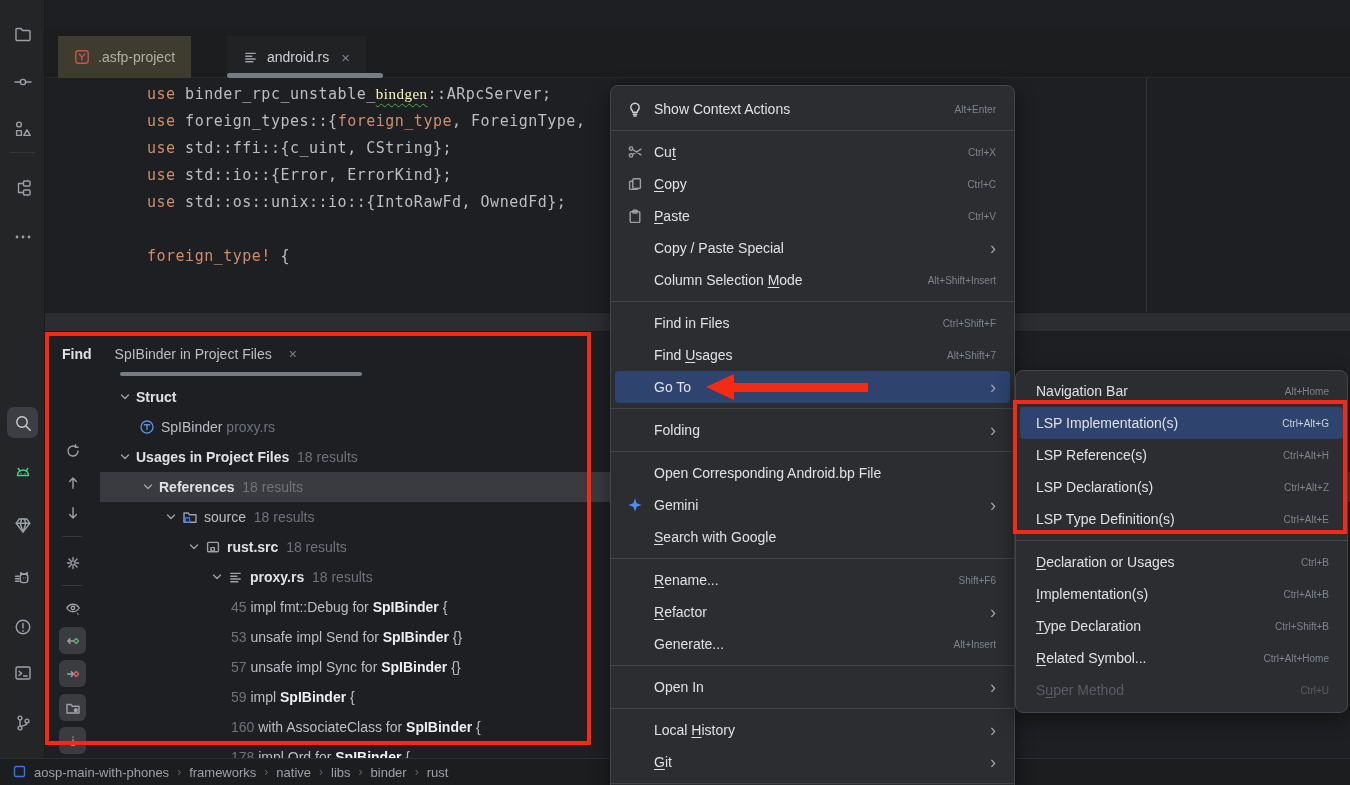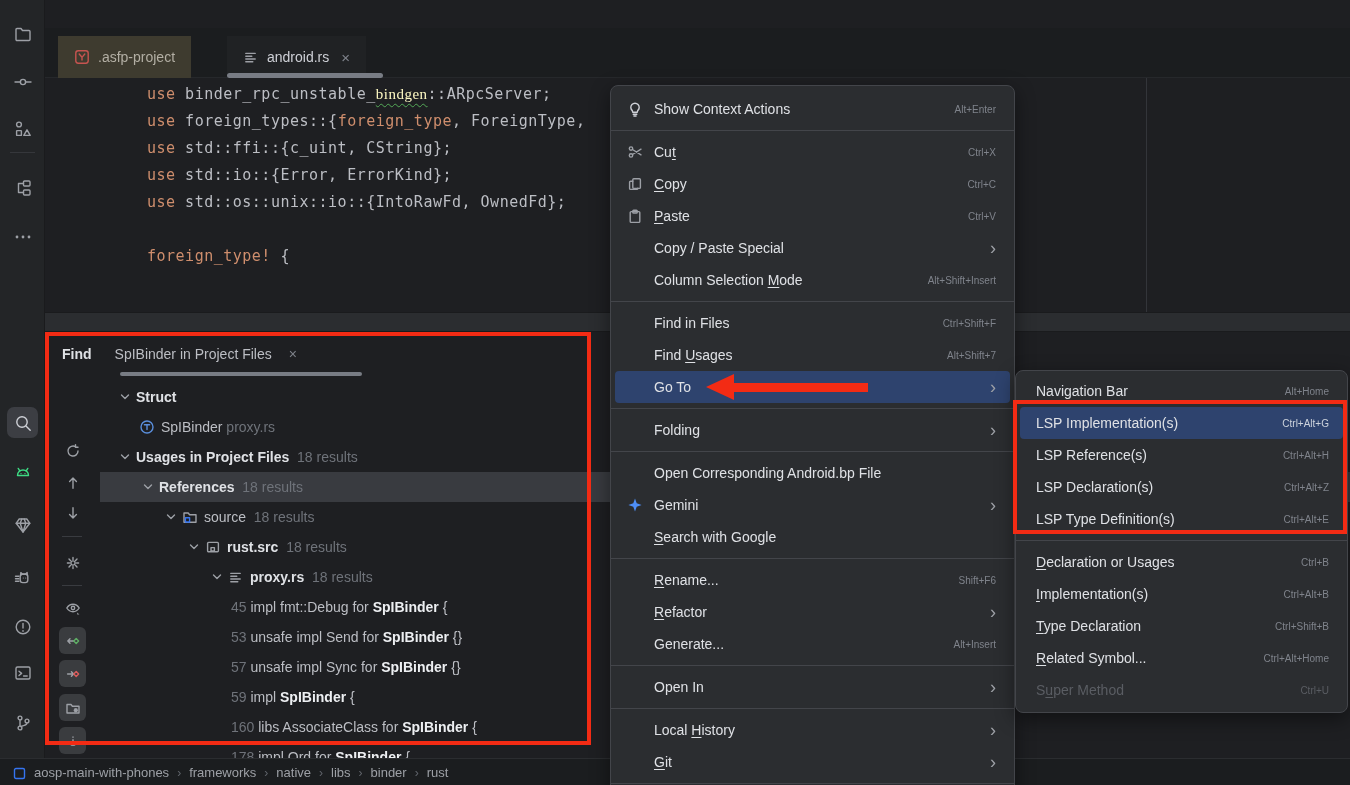--- a/index.html
+++ b/index.html
@@ -57,21 +57,21 @@
   .trow.sel { background:#393B40; }
   .tchev { width:18px; display:flex; justify-content:center; margin-right:2px; flex:none; }
   .ticon { width:22px; display:flex; justify-content:flex-start; flex:none; }
   .p-b { font-weight:bold; color:#DFE1E5; }
   .p-pl { color:#BCBEC4; }
   .p-dim { color:#6F737A; }
   .p-bw { font-weight:bold; color:#EDEFF2; }
 
   
   #statusbar { position:absolute; left:0; top:758px; width:1350px; height:27px; background:#1B1D1F; border-top:1px solid #2B2D30; display:flex; align-items:center; padding-left:13px; z-index:6; }
-  #crumbs { display:flex; align-items:flex-end; font-size:13px; color:#9DA0A6; }
+  #crumbs { display:flex; align-items:flex-start; font-size:13px; color:#9DA0A6; }
   .crumb { cursor:pointer; }
   .crumb-sep { color:#60646B; margin:0 8px; font-size:12px; }
 
   
   .menu { position:absolute; background:#2B2D30; border:1px solid #43454A; border-radius:8px; padding:7px 0 6px; z-index:50; box-shadow:0 6px 20px rgba(0,0,0,.45); }
   #ctxmenu { left:610px; top:85px; width:405px; border-bottom-left-radius:0; border-bottom-right-radius:0; }
   #submenu { left:1015px; top:370px; width:333px; padding-top:4px; z-index:55; }
   .mi { height:32px; display:flex; align-items:center; padding:0 14px 0 12px; margin:0 4px; border-radius:4px; font-size:14px; color:#DFE1E5; cursor:pointer; }
   .mi .mic { width:27px; flex:none; display:flex; align-items:center; }
   .mi .ml { white-space:pre; }
@@ -365,21 +365,21 @@
             </svg></span><span><span class="p-b">rust.src</span><span class="p-dim">  18 results</span></span></div>
         <div class="trow" style="padding-left:108px"><span class="tchev"><svg width="12" height="12" viewBox="0 0 12 12">
               <path d="M2.5 4l3.5 3.5L9.5 4"></path>
             </svg></span><span class="ticon"><svg width="16" height="16" viewBox="0 0 16 16">
               <path d="M2.8 4.4h9.4M2.8 7.2h6M2.8 10h9.4M2.8 12.8h7"></path>
             </svg></span><span><span class="p-b">proxy.rs</span><span class="p-dim">  18 results</span></span></div>
         <div class="trow" style="padding-left:131px"><span><span class="p-dim">45 </span><span class="p-pl">impl fmt::Debug for </span><span class="p-bw">SpIBinder</span><span class="p-pl"> {</span></span></div>
         <div class="trow" style="padding-left:131px"><span><span class="p-dim">53 </span><span class="p-pl">unsafe impl Send for </span><span class="p-bw">SpIBinder</span><span class="p-pl"> {}</span></span></div>
         <div class="trow" style="padding-left:131px"><span><span class="p-dim">57 </span><span class="p-pl">unsafe impl Sync for </span><span class="p-bw">SpIBinder</span><span class="p-pl"> {}</span></span></div>
         <div class="trow" style="padding-left:131px"><span><span class="p-dim">59 </span><span class="p-pl">impl </span><span class="p-bw">SpIBinder</span><span class="p-pl"> {</span></span></div>
-        <div class="trow" style="padding-left:131px"><span><span class="p-dim">160 </span><span class="p-pl">libs AssociateClass for </span><span class="p-bw">SpIBinder</span><span class="p-pl"> {</span></span></div>
+        <div class="trow" style="padding-left:131px"><span><span class="p-dim">160 </span><span class="p-pl">with AssociateClass for </span><span class="p-bw">SpIBinder</span><span class="p-pl"> {</span></span></div>
         <div class="trow" style="padding-left:131px"><span><span class="p-dim">178 </span><span class="p-pl">impl Ord for </span><span class="p-bw">SpIBinder</span><span class="p-pl"> {</span></span></div>
       </div>
   </div>
 
   <div id="statusbar">
     <div id="crumbs">
         <span style="margin-right:8px;display:flex">
           <svg width="13" height="13" viewBox="0 0 13 13">
             <rect x="1.5" y="1.5" width="10" height="10" rx="1.5" style="stroke:#3574F0"></rect>
           </svg>

